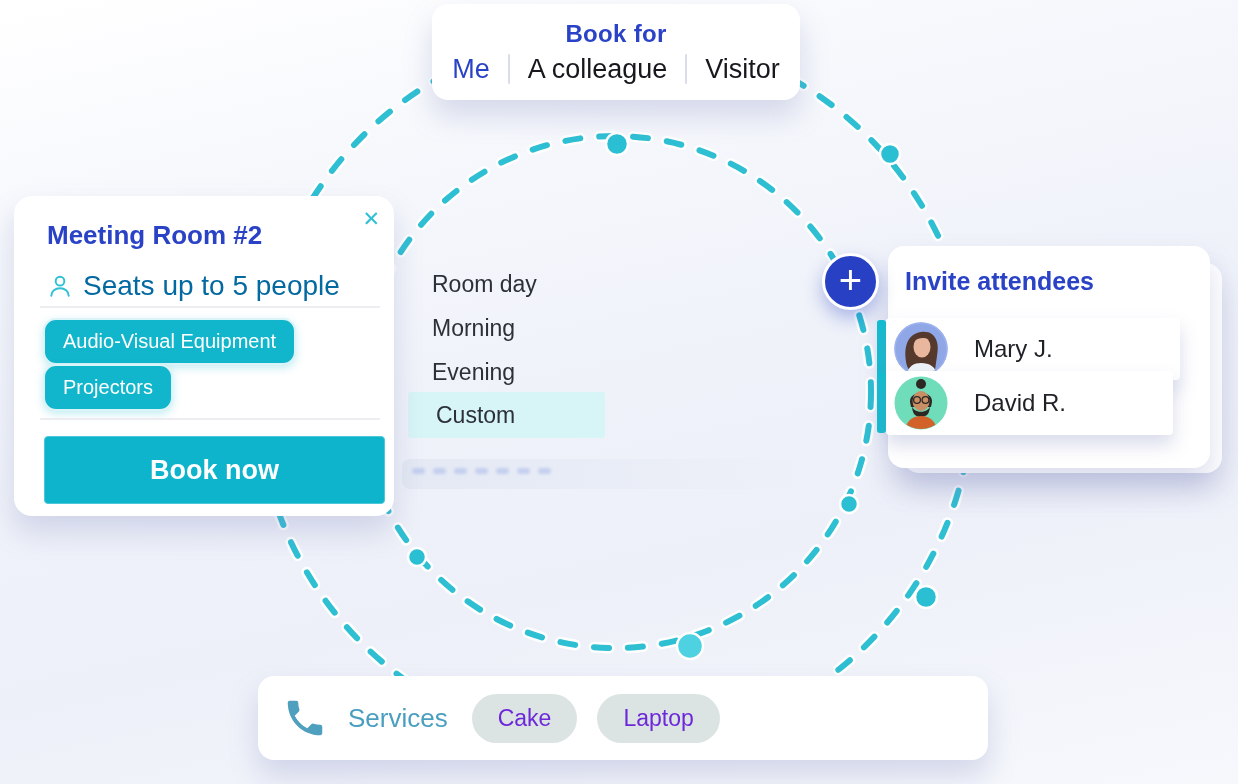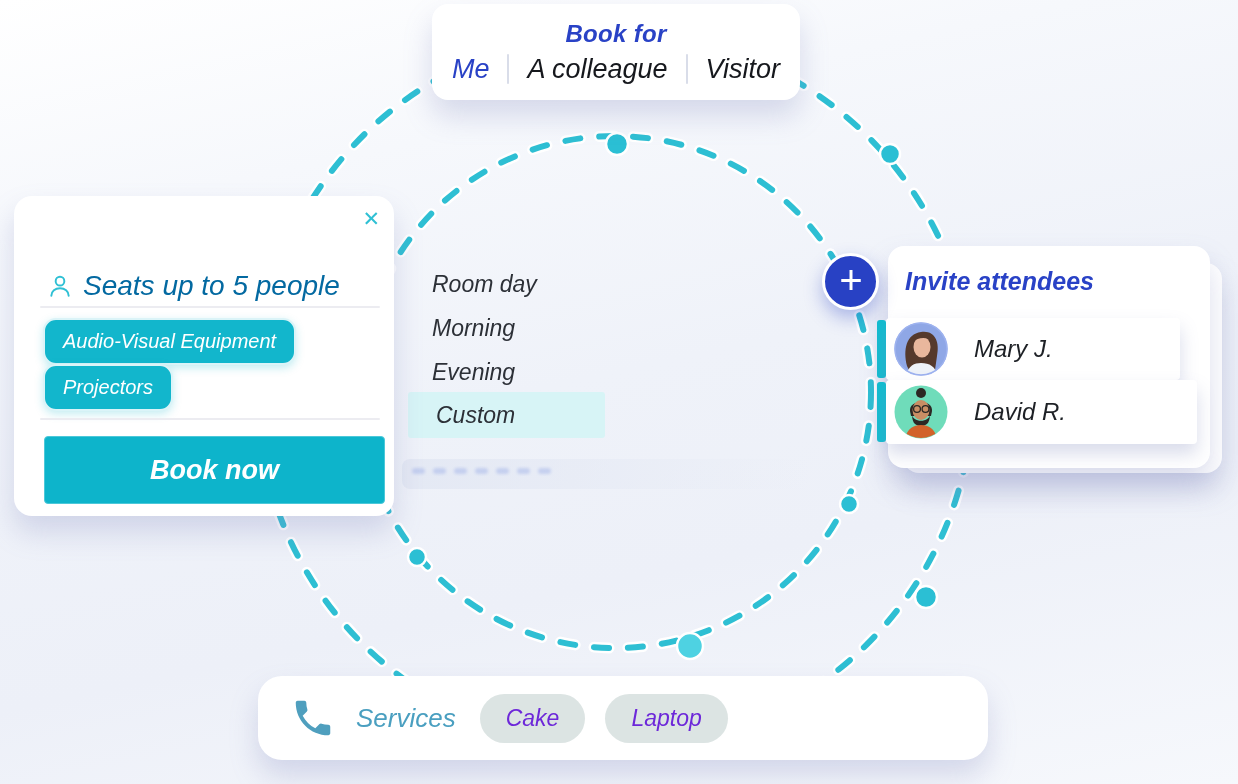--- a/index.html
+++ b/index.html
@@ -4,21 +4,20 @@
 <style>
   * { margin: 0; padding: 0; box-sizing: border-box; }
   html, body { width: 1238px; height: 784px; overflow: hidden; }
   body {
     font-family: "Liberation Sans", "DejaVu Sans", sans-serif;
     background: #ffffff;
   }
   .canvas {
     position: relative; width: 1238px; height: 784px; overflow: hidden;
     background: linear-gradient(168deg, #ffffff 0%, #f6f8fc 22%, #eff2f9 48%, #edf0f8 68%, #f6f8fc 100%);
-    font-style: italic;
   }
   .decor { position: absolute; left: 0; top: 0; z-index: 1; }
 
   .card { position: absolute; background: #fff; border-radius: 16px;
           box-shadow: 0 16px 28px rgba(128,138,190,0.28); z-index: 3; }
 
   
   .book-for { left: 432px; top: 4px; width: 368px; height: 96px;
               display: flex; flex-direction: column; align-items: center; justify-content: center; gap: 6px; }
   .book-for-title { font-size: 24px; font-weight: 700; color: #2942c6; letter-spacing: .3px; }
@@ -65,31 +64,31 @@
   .att-main { left: 888px; top: 246px; width: 322px; height: 222px; z-index: 3; }
   .att-title { position: absolute; left: 905px; top: 267px; font-size: 25px; font-weight: 700;
                color: #2942c6; z-index: 4; }
   .plus-btn { position: absolute; left: 822px; top: 253px; width: 57px; height: 57px; z-index: 5;
               background: #2841c4; border: 3px solid #ffffff; border-radius: 50%;
               color: #ffffff; font-size: 40px; font-weight: 400; line-height: 1;
               display: flex; align-items: center; justify-content: center; padding-bottom: 4px;
               box-shadow: 0 8px 18px rgba(40,65,196,0.35); }
   .att-row { position: absolute; left: 877px; display: flex; align-items: stretch; z-index: 5; }
   .row-mary { top: 318px; width: 303px; height: 62px; }
-  .row-david { top: 380px; width: 320px; height: 64px; justify-content: flex-end; }
+  .row-david { top: 371px; width: 296px; height: 64px; justify-content: flex-end; }
   .att-bar { width: 9px; border-radius: 3px; background: #12bccf; margin: 2px 0; }
   .att-body { flex: 1; background: #fff; border-radius: 4px; margin-left: 0;
               box-shadow: 0 10px 18px rgba(128,138,190,0.30);
               display: flex; align-items: center; gap: 26px; padding-left: 8px; }
   .att-name { font-size: 24px; color: #1e2126; }
   .avatar { width: 54px; height: 54px; flex: 0 0 54px; }
 
   
-  .services { left: 258px; top: 676px; width: 730px; height: 84px; border-radius: 24px;
-              display: flex; align-items: center; gap: 20px; padding: 0 32px; }
+  .services { left: 258px; top: 676px; width: 730px; height: 84px; border-radius: 16px;
+              display: flex; align-items: center; gap: 20px; padding: 0 24px; }
   .services-label { font-size: 26px; color: #4a9fc0; margin-right: 4px; }
   .svc-pill { background: #dce4e3; color: #6d28d9; font-size: 23px;
               padding: 11px 26px; border-radius: 26px; white-space: nowrap; }
 </style>
 </head>
 <body>
 
 <div class="canvas">
 
   <svg class="decor" width="1238" height="784" viewBox="0 0 1238 784">
@@ -114,20 +113,21 @@
     <div class="book-for-row">
       <span class="book-for-opt opt-active">Me</span>
       <span class="book-for-sep"></span>
       <span class="book-for-opt">A colleague</span>
       <span class="book-for-sep"></span>
       <span class="book-for-opt">Visitor</span>
     </div>
   </div>
 
   <div class="card room">
+    <div class="room-title">Meeting Room #2</div>
     <div class="room-close">✕</div>
     <div class="room-seats">
       <svg class="seat-ic" width="26" height="26" viewBox="0 0 24 24">
         <circle cx="12" cy="7.5" r="4" fill="none" stroke="#2fc0d4" stroke-width="1.8"></circle>
         <path d="M4 21c0-4.4 3.6-7 8-7s8 2.6 8 7" fill="none" stroke="#2fc0d4" stroke-width="1.8" stroke-linecap="round"></path>
       </svg>
       <span class="room-seats-label">Seats up to 5 people</span>
     </div>
     <div class="room-divider div1"></div>
     <div class="pill-teal tag1">Audio-Visual Equipment</div>

